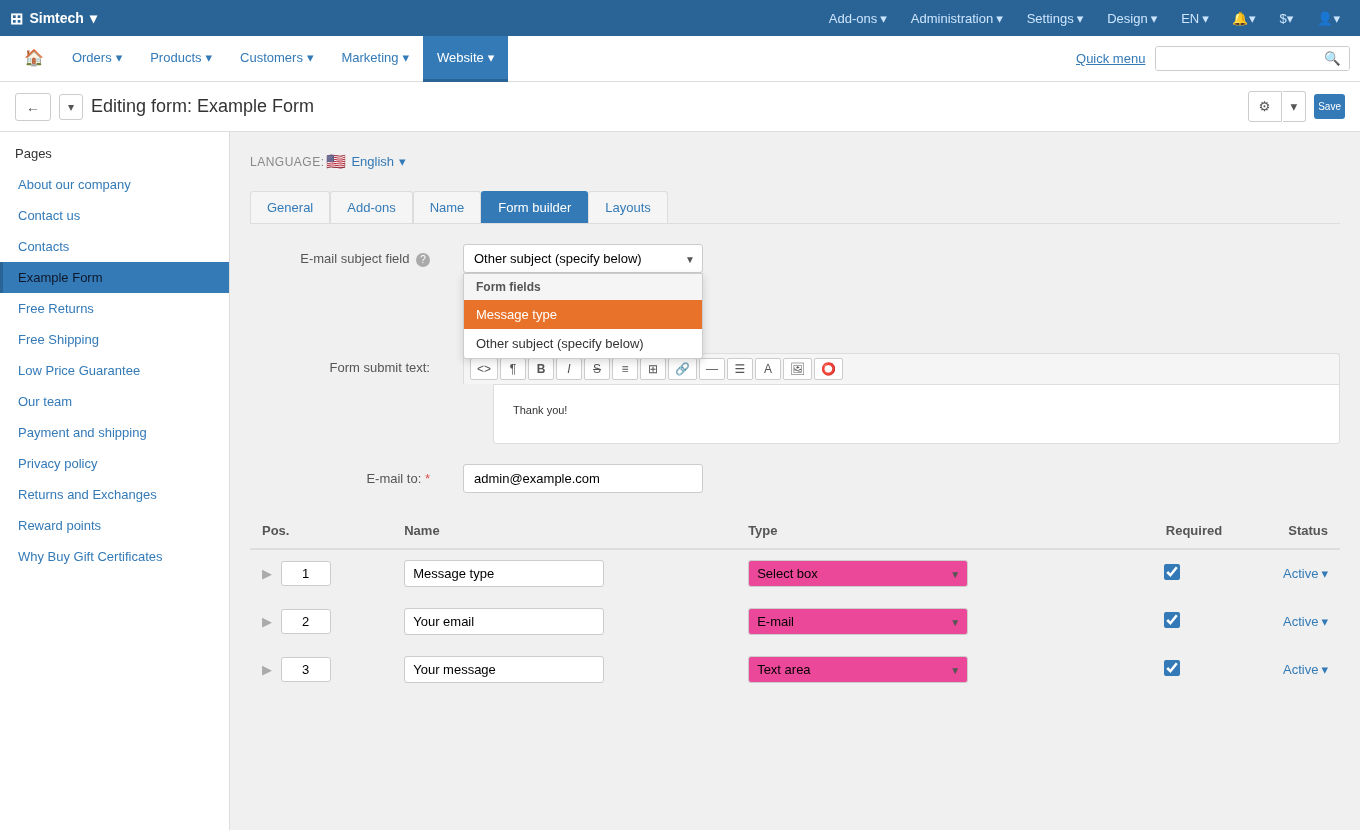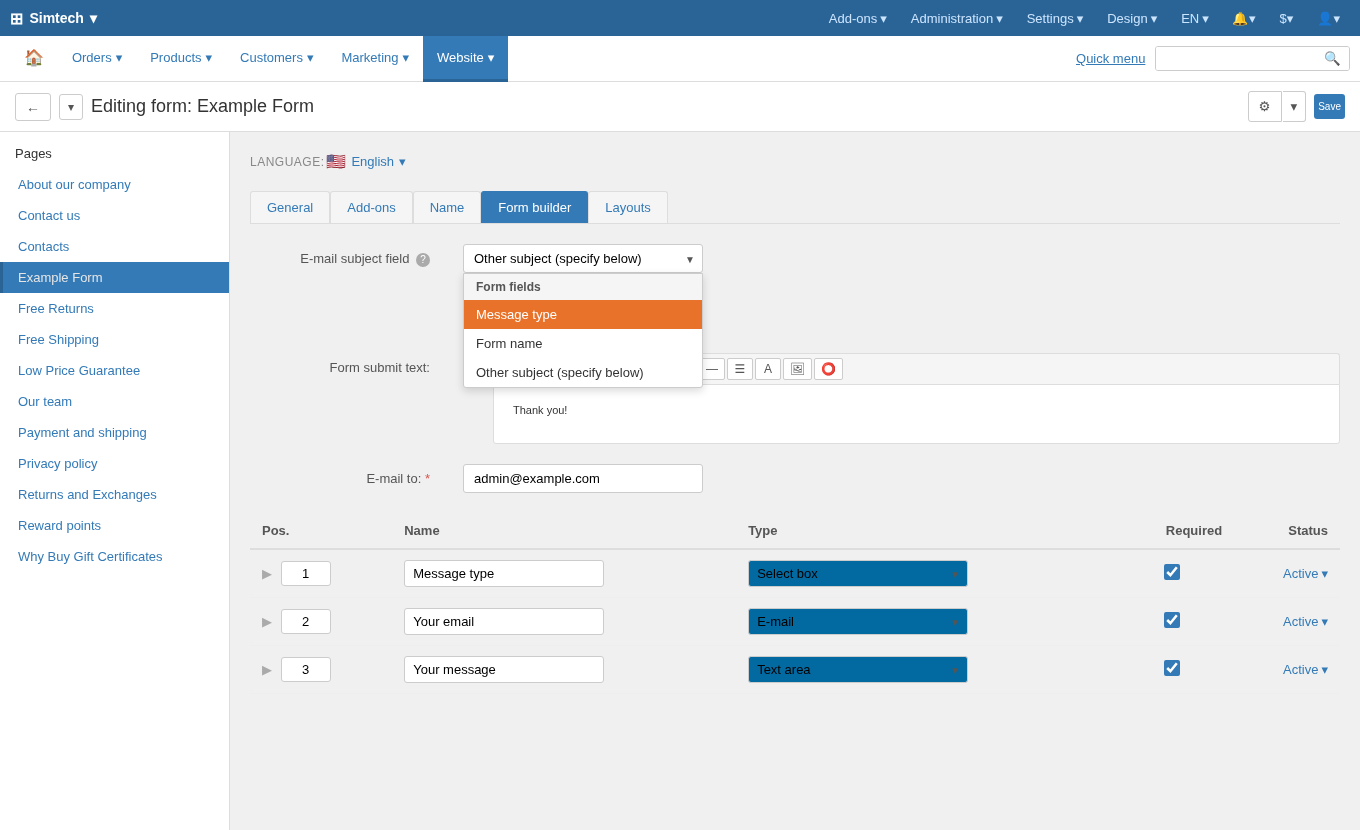--- a/index.html
+++ b/index.html
@@ -185,21 +185,21 @@
     }
     .sidebar-item {
       padding: 8px 15px;
       cursor: pointer;
       color: #337ab7;
       font-size: 13px;
       border-left: 3px solid transparent;
     }
     .sidebar-item.active {
       background: #337ab7;
-      color: #e5e5e5;
+      color: #0f172a;
       border-left: 3px solid #2a6496;
     }
 
     
     .content {
       flex: 1;
       background: #f0f0f0;
       overflow-y: auto;
       padding: 20px;
     }
@@ -436,21 +436,21 @@
       font-size: 10px;
       color: #555;
       pointer-events: none;
     }
     .type-select {
       width: 220px;
       padding: 5px 24px 5px 8px;
       border: 1px solid #ccc;
       border-radius: 3px;
       font-size: 13px;
-      background: #0369a1;
+      background: #ec4899;
       appearance: none;
       cursor: pointer;
     }
     .checkbox-blue {
       width: 16px;
       height: 16px;
       accent-color: #337ab7;
     }
     .status-link {
       color: #337ab7;
@@ -580,21 +580,20 @@
       <div class="form-control-wrap">
         <div class="select-wrapper">
           <select class="select-control">
             <option>Other subject (specify below)</option>
           </select>
         </div>
         
         <div class="dropdown-menu">
           <div class="dropdown-group-label">Form fields</div>
           <div class="dropdown-option selected">Message type</div>
-          <div class="dropdown-option">Form name</div>
           <div class="dropdown-option">Other subject (specify below)</div>
         </div>
       </div>
     </div>
 
     <div class="form-row" style="margin-top: 80px;">
       <div class="form-label">Form submit text:</div>
       <div class="form-control-wrap">
         <div class="rte-toolbar">
           <button class="rte-btn">&lt;&gt;</button>

